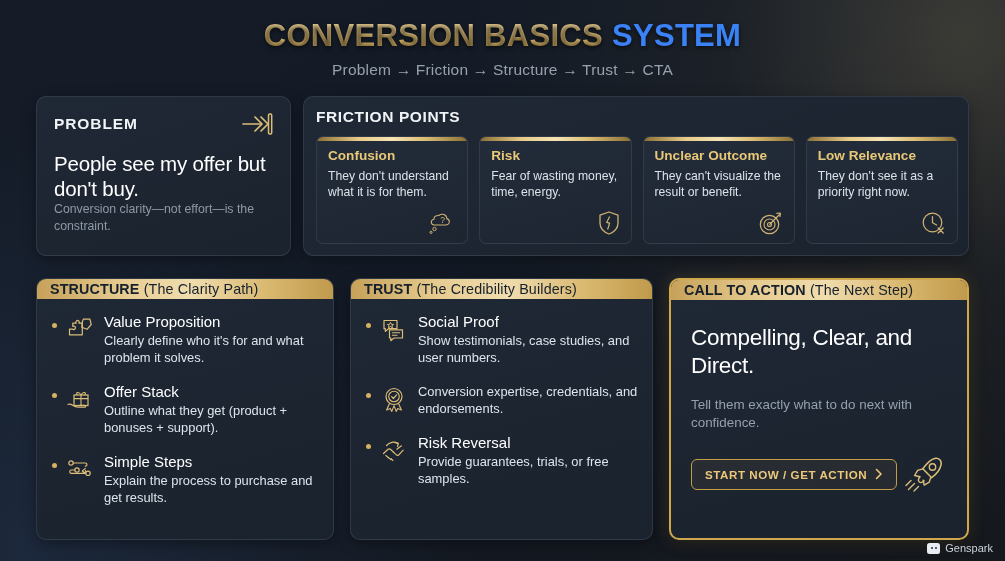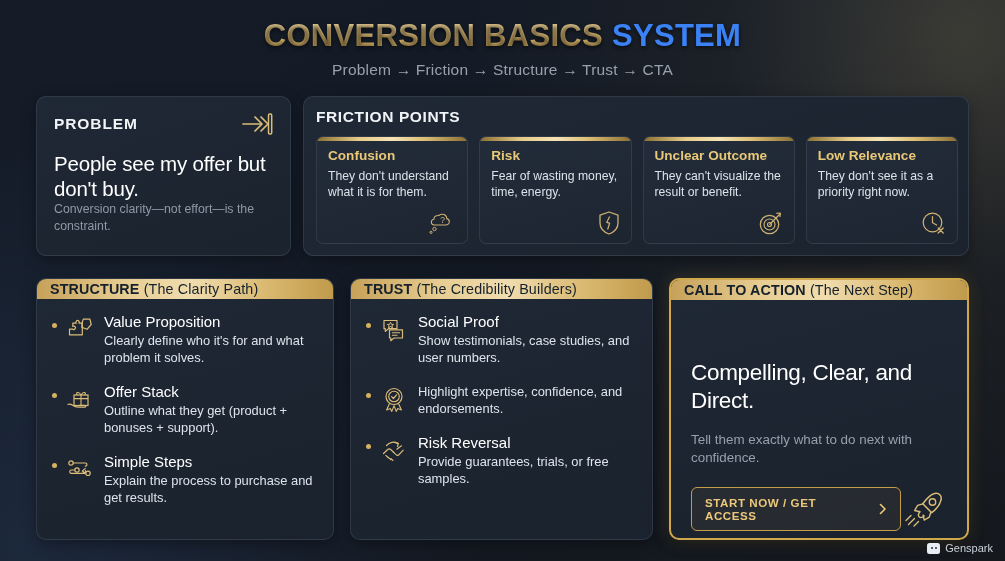--- a/index.html
+++ b/index.html
@@ -114,21 +114,21 @@
   .bullet {
     width: 5px; height: 5px; border-radius: 50%; background: #d6b160;
     margin: 10px 8px 0 3px; flex: none;
   }
   .item-icon { flex: none; margin: 2px 9px 0 0; }
   .item-txt { flex: 1; }
   .item-title { font-size: 15px; font-weight: normal; color: #ffffff; margin-bottom: 2px; }
   .item-body { font-size: 12.9px; line-height: 17px; color: #dde4ec; }
 
   
-  .cta-body { padding: 24px 20px 16px 20px; margin-top: 35px; }
+  .cta-body { padding: 24px 20px 16px 20px; }
   .cta-head {
     font-size: 22.5px; line-height: 28px; color: #ffffff; letter-spacing: -.3px;
   }
   .cta-sub { margin-top: 16px; font-size: 13.4px; line-height: 18px; color: #95a0ad; }
   .cta-bottom {
     margin-top: 20px; display: flex; align-items: center; justify-content: space-between;
   }
   .cta-btn {
     display: inline-flex; align-items: center; gap: 8px;
     padding: 8px 13px;
@@ -326,21 +326,21 @@
         <span class="item-icon">
           <svg width="30" height="30" viewBox="0 0 30 30">
             <circle cx="15" cy="11.5" r="8" fill="none" stroke="#dcbd78" stroke-width="1.2"></circle>
             <circle cx="15" cy="11.5" r="5.3" fill="none" stroke="#dcbd78" stroke-width="1.1"></circle>
             <path d="M12.6 11.6 L14.4 13.5 L17.6 9.8" fill="none" stroke="#dcbd78" stroke-width="1.2" stroke-linecap="round" stroke-linejoin="round"></path>
             <path d="M10.6 18.2 L7.6 25 L11.3 23.6 L12.8 26.4 L15 20.6" fill="none" stroke="#dcbd78" stroke-width="1.1" stroke-linejoin="round"></path>
             <path d="M19.4 18.2 L22.4 25 L18.7 23.6 L17.2 26.4 L15 20.6" fill="none" stroke="#dcbd78" stroke-width="1.1" stroke-linejoin="round"></path>
           </svg>
         </span>
         <span class="item-txt">
-          <span class="item-body" style="display:block">Highlight expertise, confidence, and endorsements.</span>
+          <span class="item-body" style="display:block">Conversion expertise, credentials, and endorsements.</span>
         </span>
       </div>
 
       <div class="item">
         <span class="bullet"></span>
         <span class="item-icon">
           <svg width="30" height="30" viewBox="0 0 30 30">
             <path d="M7.5 9.5c3-3.4 7.8-4.4 11.2-2" fill="none" stroke="#dcbd78" stroke-width="1.2" stroke-linecap="round"></path>
             <path d="M15.6 6.4 L19.4 7.3 L18.4 11" fill="none" stroke="#dcbd78" stroke-width="1.2" stroke-linejoin="round"></path>
             <path d="M4.5 17.5 L9 13.3c.9-.8 1.9-.6 2.7.2l2.5 2.4" fill="none" stroke="#dcbd78" stroke-width="1.2" stroke-linejoin="round" stroke-linecap="round"></path>
@@ -360,21 +360,21 @@
 
   <div class="panel cta">
     <div class="panel-head">
       <b>CALL TO ACTION</b>&nbsp;<span class="sub">(The Next Step)</span>
     </div>
     <div class="cta-body">
       <div class="cta-head">Compelling, Clear, and Direct.</div>
       <div class="cta-sub">Tell them exactly what to do next with confidence.</div>
       <div class="cta-bottom">
         <div class="cta-btn">
-          <span>START NOW / GET ACCESS</span>
+          <span>START NOW / GET ACTION</span>
           <span>
             <svg width="8" height="12" viewBox="0 0 8 12">
               <path d="M1.5 1.5 L6 6 L1.5 10.5" fill="none" stroke="#ecc87b" stroke-width="1.6" stroke-linecap="round" stroke-linejoin="round"></path>
             </svg>
           </span>
         </div>
         <span>
           <svg width="46" height="44" viewBox="0 0 46 44">
             <path d="M33.5 6.5c4.5-1 7.5 2 6.5 6.5-.9 4.1-4.6 9.2-9.3 12.7l-8.9-8.9C25.3 12 30 7.4 33.5 6.5z" fill="none" stroke="#dcbd78" stroke-width="1.5" stroke-linejoin="round"></path>
             <circle cx="31.5" cy="15" r="3.2" fill="none" stroke="#dcbd78" stroke-width="1.4"></circle>

